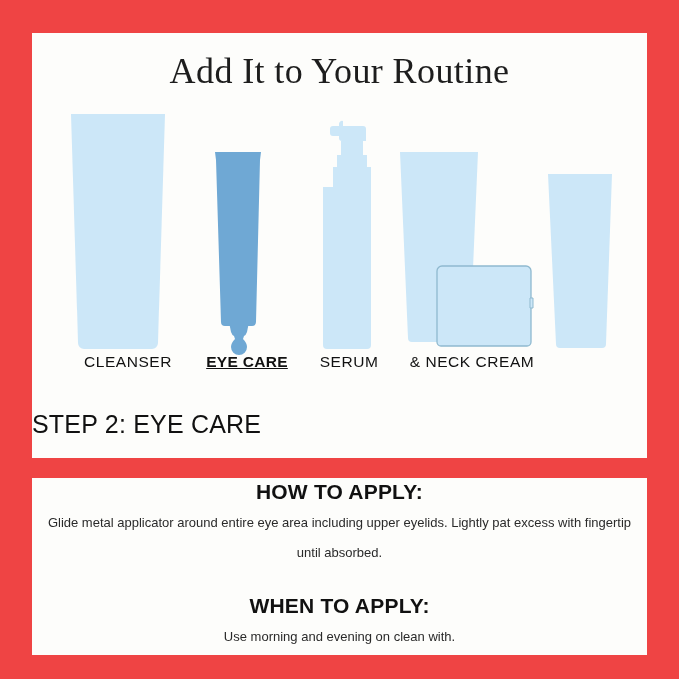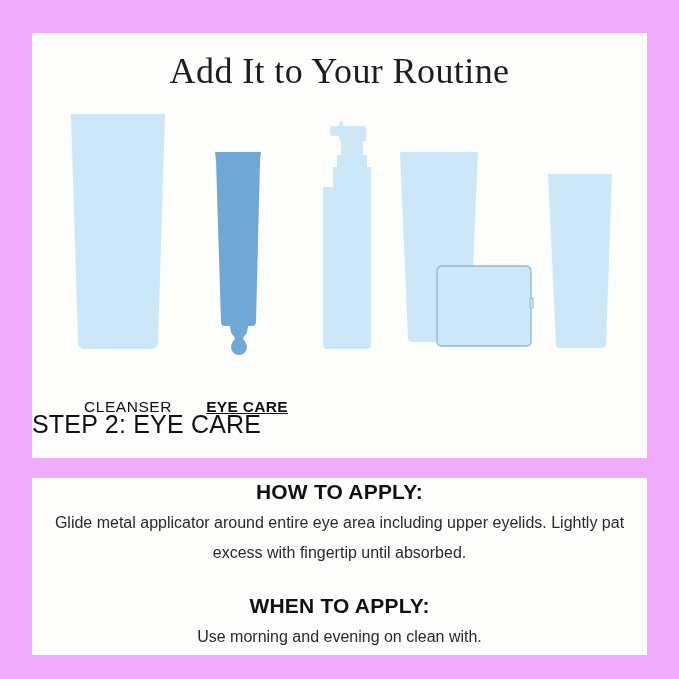--- a/index.html
+++ b/index.html
@@ -10,21 +10,21 @@
     width: 679px;
     height: 679px;
     background: #cae8fa;
     font-family: "Liberation Sans", sans-serif;
     overflow: hidden;
   }
   .infographic {
     position: relative;
     width: 679px;
     height: 679px;
-    background: #f0abfc;
+    background: #ef4444;
     box-sizing: border-box;
   }
 
   
   .panel {
     position: absolute;
     background: #fdfdfb;
     left: 32px;
     width: 615px;
     box-sizing: border-box;
@@ -74,21 +74,20 @@
   .p-moisturizer{ left: 363px; bottom: 0; }
   .p-spf        { left: 512px; bottom: 0; }
 
   
   .label-row {
     position: absolute;
     top: 352px;
     left: 32px;
     width: 615px;
     height: 50px;
-    margin-top: 45px;
   }
   .plabel {
     position: absolute;
     top: 0;
     text-align: center;
     font-size: 15.5px;
     font-weight: 400;
     letter-spacing: 0.55px;
     color: #111111;
     line-height: 20px;
@@ -129,21 +128,21 @@
   }
   .inst-heading {
     font-size: 21px;
     font-weight: 700;
     letter-spacing: 0.2px;
     color: #111111;
     margin: 0;
     line-height: 28px;
   }
   .inst-body {
-    font-size: 16px;
+    font-size: 13px;
     font-weight: 400;
     color: #2a2a2a;
     margin: 2px auto 0;
     line-height: 30px;
     max-width: 600px;
     padding: 0 8px;
     box-sizing: border-box;
   }
   .inst-block-when { margin-top: 24px; }
 </style>
@@ -205,22 +204,24 @@
         </svg>
       </span>
     </div>
   </div>
 
   <div class="label-row">
     <div class="plabel l-cleanser">CLEANSER</div>
 
     <div class="plabel l-eyecare is-active">EYE CARE</div>
 
+    <div class="plabel l-serum">SERUM</div>
 
     <div class="plabel l-moisturizer">
+      <div>&amp; NECK CREAM</div>
     </div>
 
   </div>
 
   <div class="step-heading">STEP 2: EYE CARE</div>
 
   <div class="panel panel-bottom"></div>
 
   <div class="instructions">
     <div>

